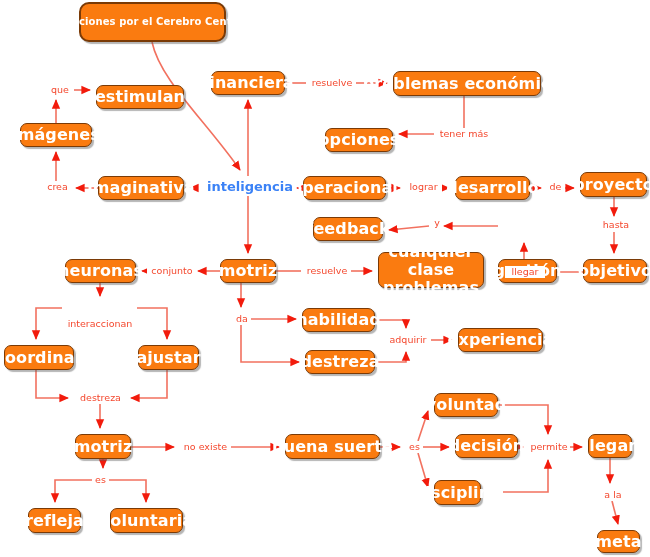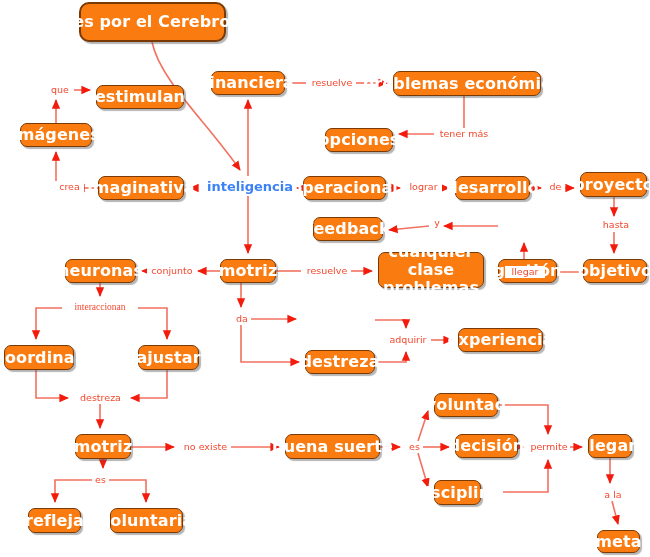--- a/index.html
+++ b/index.html
@@ -25,21 +25,21 @@
     display:flex;
     align-items:center;
     justify-content:center;
     text-align:center;
     white-space:nowrap;
     box-shadow:2px 2px 1px rgba(90,90,90,0.45);
     letter-spacing:0.1px;
   }
   .node.wrap{white-space:normal;}
   .node.title{
-    font-size:16px;
+    font-size:10px;
     border-radius:10px;
     border-width:2px;
     line-height:1.2;
   }
   .plainnode{
     position:absolute;
     color:#3b82f6;
     font-weight:bold;
     font-size:13px;
     white-space:nowrap;
@@ -168,44 +168,45 @@
   <div class="node" style="left:455px;top:176px;width:75px;height:24px;">desarrollo</div>
   <div class="node" style="left:580px;top:172px;width:67px;height:25px;">proyecto</div>
   <div class="node" style="left:583px;top:259px;width:64px;height:24px;">objetivo</div>
   <div class="node" style="left:498px;top:213px;width:59px;height:24px;margin-top:46px;">gestión</div>
   <div class="node" style="left:313px;top:217px;width:70px;height:24px;">feedback</div>
   <div class="node" style="left:220px;top:259px;width:56px;height:24px;">motriz</div>
   <div class="node" style="left:65px;top:259px;width:71px;height:24px;">neuronas</div>
   <div class="node wrap" style="left:378px;top:252px;width:106px;height:36px;">cualquier clase problemas</div>
   <div class="node" style="left:4px;top:345px;width:70px;height:25px;">coordinar</div>
   <div class="node" style="left:138px;top:345px;width:61px;height:25px;">ajustar</div>
+  <div class="node" style="left:302px;top:308px;width:73px;height:24px;">habilidad</div>
   <div class="node" style="left:305px;top:350px;width:70px;height:24px;">destreza</div>
   <div class="node" style="left:458px;top:328px;width:85px;height:24px;">experiencia</div>
   <div class="node" style="left:75px;top:434px;width:56px;height:25px;">motriz</div>
   <div class="node" style="left:28px;top:508px;width:53px;height:25px;">refleja</div>
   <div class="node" style="left:110px;top:508px;width:73px;height:25px;">voluntaria</div>
   <div class="node" style="left:285px;top:434px;width:95px;height:25px;">buena suerte</div>
   <div class="node" style="left:434px;top:393px;width:64px;height:24px;">voluntad</div>
   <div class="node" style="left:455px;top:434px;width:63px;height:24px;">decisión</div>
   <div class="node" style="left:434px;top:480px;width:47px;height:25px;">disciplina</div>
   <div class="node" style="left:588px;top:434px;width:44px;height:24px;">llegar</div>
   <div class="node" style="left:597px;top:530px;width:43px;height:23px;">meta</div>
 
   <div class="linklabel" style="left:46px;top:84px;width:26px;height:12px;">que</div>
-  <div class="linklabel" style="left:43px;top:181px;width:27px;height:12px;margin-left:12px;">crea</div>
+  <div class="linklabel" style="left:43px;top:181px;width:27px;height:12px;">crea</div>
   <div class="linklabel" style="left:308px;top:77px;width:46px;height:12px;">resuelve</div>
   <div class="linklabel" style="left:436px;top:128px;width:54px;height:12px;">tener más</div>
   <div class="linklabel" style="left:405px;top:181px;width:35px;height:12px;">lograr</div>
   <div class="linklabel" style="left:546px;top:181px;width:17px;height:12px;">de</div>
   <div class="linklabel" style="left:599px;top:219px;width:32px;height:12px;">hasta</div>
   <div class="linklabel" style="left:505px;top:266px;width:38px;height:12px;">llegar</div>
   <div class="linklabel" style="left:431px;top:217px;width:10px;height:12px;">y</div>
   <div class="linklabel" style="left:147px;top:265px;width:48px;height:12px;">conjunto</div>
   <div class="linklabel" style="left:303px;top:265px;width:46px;height:12px;">resuelve</div>
-  <div class="linklabel" style="left:62px;top:302px;width:74px;height:12px;font-family:Liberation Serif, serif;">interaccionan</div>
+  <div class="linklabel" style="left:62px;top:318px;width:74px;height:12px;">interaccionan</div>
   <div class="linklabel" style="left:74px;top:392px;width:51px;height:12px;">destreza</div>
   <div class="linklabel" style="left:233px;top:313px;width:16px;height:12px;text-align:center;">da</div>
   <div class="linklabel" style="left:385px;top:334px;width:44px;height:12px;">adquirir</div>
   <div class="linklabel" style="left:92px;top:474px;width:15px;height:12px;">es</div>
   <div class="linklabel" style="left:180px;top:441px;width:49px;height:12px;">no existe</div>
   <div class="linklabel" style="left:406px;top:441px;width:15px;height:12px;">es</div>
   <div class="linklabel" style="left:528px;top:441px;width:40px;height:12px;">permite</div>
   <div class="linklabel" style="left:601px;top:489px;width:22px;height:12px;">a la</div>
 
 </div>

